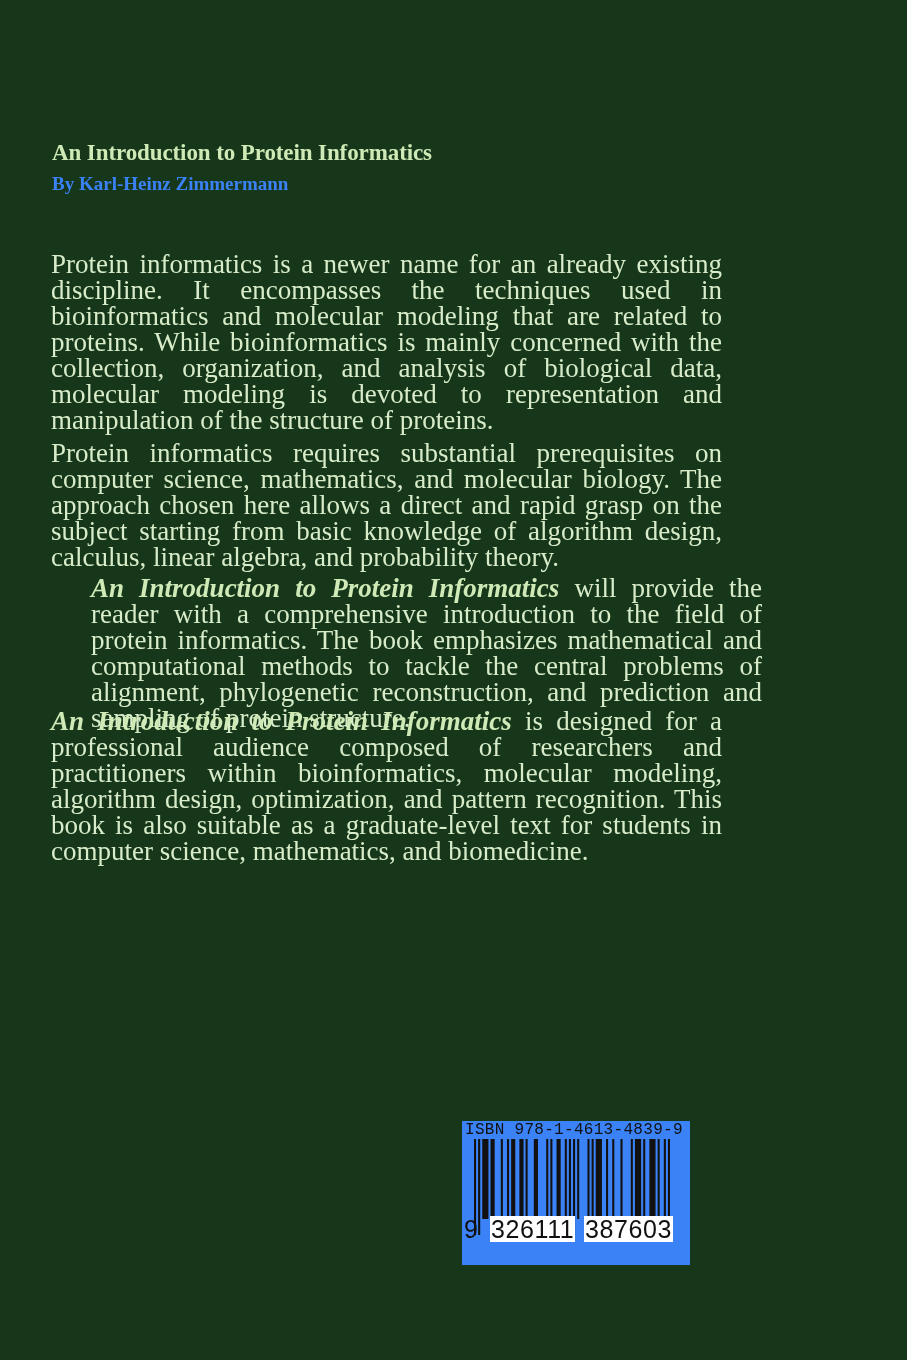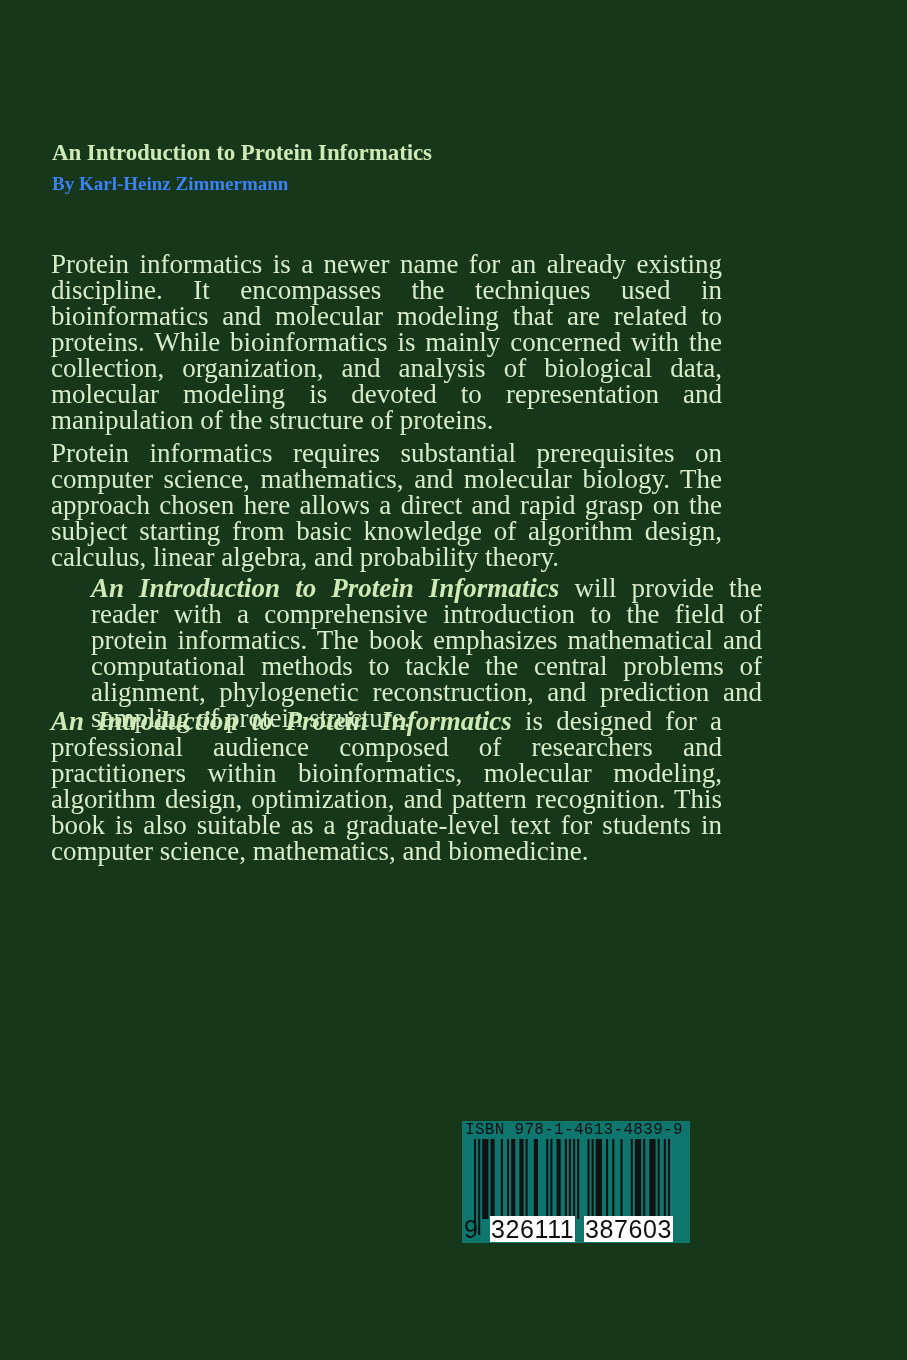--- a/index.html
+++ b/index.html
@@ -50,22 +50,22 @@
   #p1 { top: 251px; }
   #p2 { top: 440px; }
   #p3 { top: 575px; margin-left: 40px; }
   #p4 { top: 708px; }
 
   .barcode-box {
     position: absolute;
     left: 462px;
     top: 1121px;
     width: 228px;
-    height: 122px;
-    background: #0f766e;
+    height: 144px;
+    background: #3b82f6;
     box-sizing: border-box;
   }
   .isbn-label {
     position: absolute;
     left: 3px;
     top: 0px;
     width: 222px;
     font-family: "Liberation Mono", "DejaVu Sans Mono", monospace;
     font-size: 16px;
     line-height: 18px;

